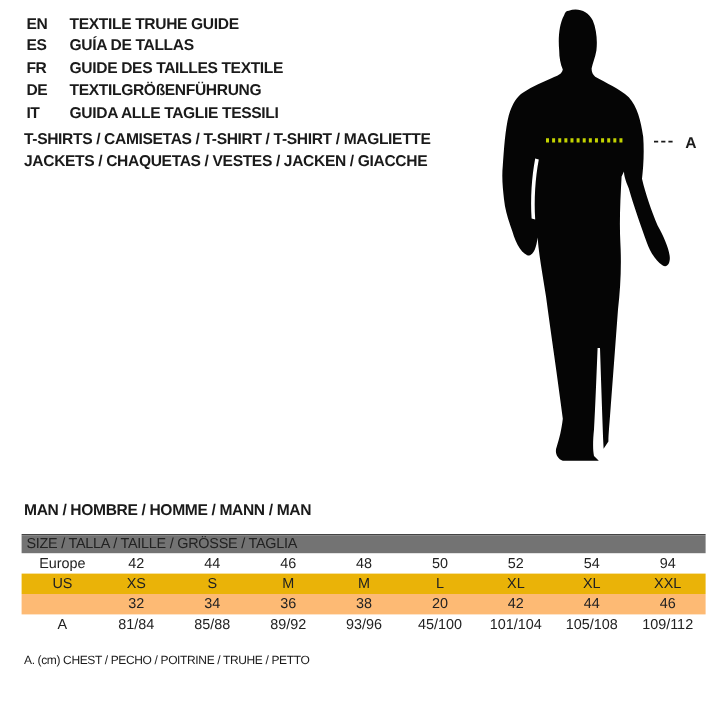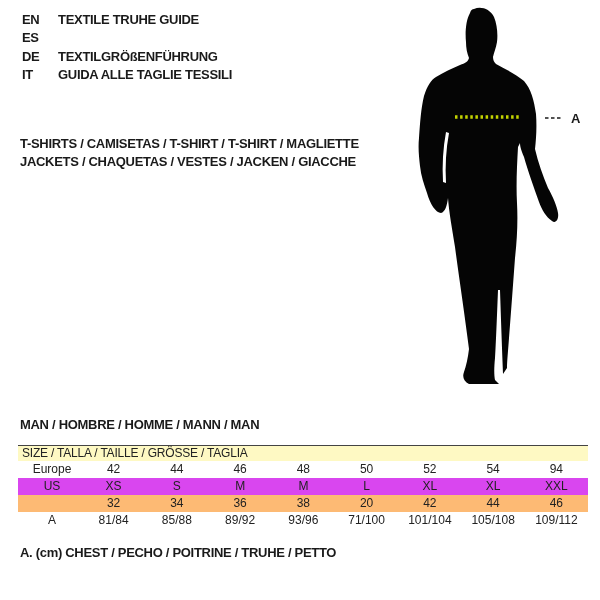--- a/index.html
+++ b/index.html
@@ -19,21 +19,21 @@
   .lang-row { display:flex; height:18.4px; line-height:18.4px; }
   .lang-code {
     width:36px; font-weight:700; font-size:13px; letter-spacing:-0.3px;
   }
   .lang-label {
     font-weight:700; font-size:13px; letter-spacing:-0.3px;
   }
 
   .product-line {
     left:20px; font-weight:700; font-size:13px; letter-spacing:-0.3px;
-    height:18px; line-height:18px;margin-top:28px;
+    height:18px; line-height:18px;
   }
   .product-line.l1 { top:107px; }
   .product-line.l2 { top:125px; }
 
   
   .figure-wrap { left:408px; top:0; width:170px; height:395px; }
   .measure-label {
     left:571px; top:111px; font-size:13px; font-weight:700;
     letter-spacing:-0.2px; line-height:15px;
   }
@@ -54,33 +54,38 @@
     letter-spacing:-0.2px;
   }
   .st-row {
     display:grid; grid-template-columns:64px repeat(8,1fr);
     height:17px; line-height:17px;
   }
   .st-label { text-align:center; padding-left:4px; }
   .st-cell { text-align:center; }
 
   .footnote {
-    left:20px; top:545px; font-weight:700; font-size:13px; letter-spacing:-0.3px;
+    left:20px; top:545px; font-weight:400; font-size:10px; letter-spacing:-0.3px;
   }
 </style>
 </head>
 <body>
 
 <div class="abs lang-list">
   <div class="lang-row">
     <span class="lang-code">EN</span>
     <span class="lang-label">TEXTILE TRUHE GUIDE</span>
   </div>
   <div class="lang-row">
     <span class="lang-code">ES</span>
+    <span class="lang-label">GUÍA DE TALLAS</span>
+  </div>
+  <div class="lang-row">
+    <span class="lang-code">FR</span>
+    <span class="lang-label">GUIDE DES TAILLES TEXTILE</span>
   </div>
   <div class="lang-row">
     <span class="lang-code">DE</span>
     <span class="lang-label">TEXTILGRÖßENFÜHRUNG</span>
   </div>
   <div class="lang-row">
     <span class="lang-code">IT</span>
     <span class="lang-label">GUIDA ALLE TAGLIE TESSILI</span>
   </div>
 </div>
@@ -132,35 +137,35 @@
            C 63 10 64 9 66 9 Z" fill="#050505"></path>
   <path fill="#ffffff" d="M 38 132 C 35 148 34 165 35 182 L 38 183 C 37 166 38 149 41 133 Z"></path>
   <line x1="47" y1="117" x2="113" y2="117" stroke-width="3.5" stroke-dasharray="2.5 2.6" stroke="#c4d400"></line>
   <line x1="137" y1="118" x2="155" y2="118" stroke-width="1.6" stroke-dasharray="3.5 2.5" stroke="#1a1a1a"></line>
 </svg>
 <span class="abs measure-label">A</span>
 
 <div class="abs section-title">MAN / HOMBRE / HOMME / MANN / MAN</div>
 
 <div class="abs size-table">
-  <div class="st-header" style="background-color: #fef9c3;">SIZE / TALLA / TAILLE / GRÖSSE / TAGLIA</div>
+  <div class="st-header" style="background-color: #737373;">SIZE / TALLA / TAILLE / GRÖSSE / TAGLIA</div>
 
   <div class="st-row">
     <div class="st-label">Europe</div>
     <div class="st-cell">42</div>
     <div class="st-cell">44</div>
     <div class="st-cell">46</div>
     <div class="st-cell">48</div>
     <div class="st-cell">50</div>
     <div class="st-cell">52</div>
     <div class="st-cell">54</div>
     <div class="st-cell">94</div>
   </div>
 
-  <div class="st-row" style="background-color: #d946ef;">
+  <div class="st-row" style="background-color: #eab308;">
     <div class="st-label">US</div>
     <div class="st-cell">XS</div>
     <div class="st-cell">S</div>
     <div class="st-cell">M</div>
     <div class="st-cell">M</div>
     <div class="st-cell">L</div>
     <div class="st-cell">XL</div>
     <div class="st-cell">XL</div>
     <div class="st-cell">XXL</div>
   </div>
@@ -176,20 +181,20 @@
     <div class="st-cell">44</div>
     <div class="st-cell">46</div>
   </div>
 
   <div class="st-row">
     <div class="st-label">A</div>
     <div class="st-cell">81/84</div>
     <div class="st-cell">85/88</div>
     <div class="st-cell">89/92</div>
     <div class="st-cell">93/96</div>
-    <div class="st-cell">71/100</div>
+    <div class="st-cell">45/100</div>
     <div class="st-cell">101/104</div>
     <div class="st-cell">105/108</div>
     <div class="st-cell">109/112</div>
   </div>
 </div>
 
 <div class="abs footnote">A. (cm) CHEST / PECHO / POITRINE / TRUHE / PETTO</div>
 
 </body></html>

